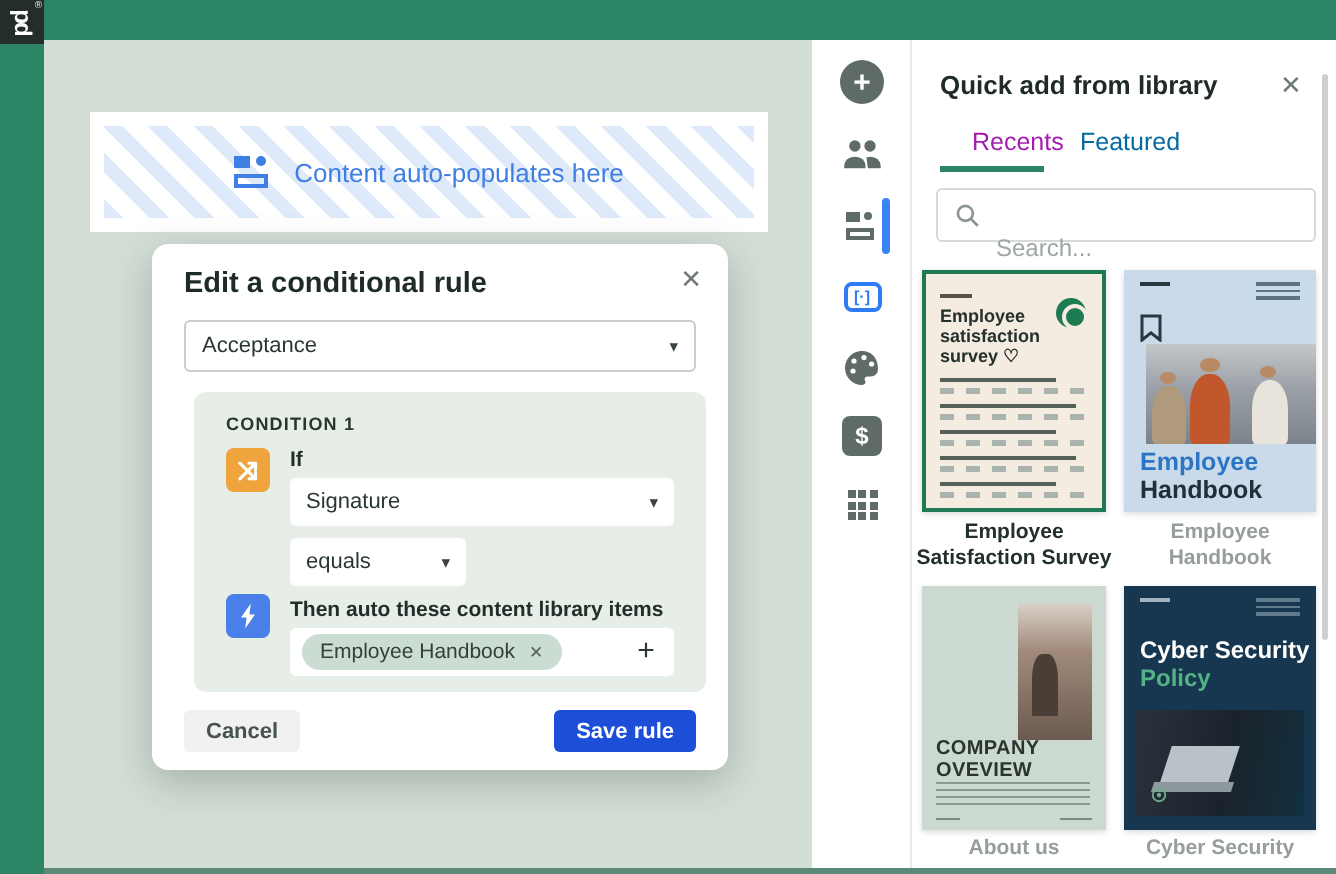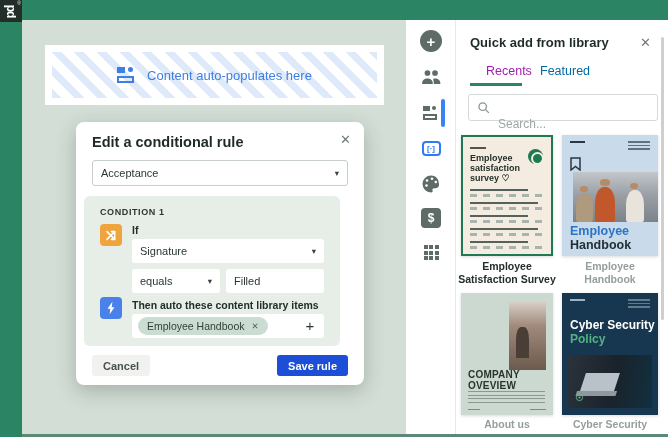--- a/index.html
+++ b/index.html
@@ -8,21 +8,21 @@
 
   
   .logo{position:absolute;left:0;top:0;width:22px;height:22px;background:#232D2A;z-index:6;
         display:flex;align-items:center;justify-content:center;}
   .logo-txt{display:inline-block;transform:rotate(90deg);font-weight:bold;font-size:12px;color:#fff;letter-spacing:-1px;}
   .logo .reg{position:absolute;right:1px;top:0;font-size:5px;color:#e8efe9;transform:none;}
   .bottombar{position:absolute;left:22px;right:0;bottom:0;height:3px;background:#5C8878;z-index:7;}
 
   
   .editor{position:absolute;left:22px;top:20px;width:384px;height:414px;background:#D3DED6;}
-  .banner{position:absolute;left:23px;top:25px;width:339px;height:60px;background:#fff;}
+  .banner{position:absolute;left:23px;top:36px;width:339px;height:60px;background:#fff;}
   .banner-stripes{position:absolute;inset:7px;
       background:repeating-linear-gradient(45deg,#DEE9F9 0 7px,#ffffff 7px 16px);
       display:flex;align-items:center;justify-content:center;gap:10px;}
   .banner-label{font-size:13px;color:#3F7EE2;}
 
   
   .cb{position:relative;display:inline-block;}
   .cb i{position:absolute;display:block;}
   .cb-blue{width:20px;height:16px;}
   .cb-blue .cb-sq{left:0;top:0;width:8px;height:6px;background:#3F7EE2;}
@@ -35,21 +35,21 @@
 
   
   .modal{position:absolute;left:76px;top:122px;width:288px;height:263px;background:#fff;border-radius:8px;
          box-shadow:0 6px 20px rgba(20,40,30,.25);z-index:5;}
   .modal-title{position:absolute;left:16px;top:12px;font-size:14.5px;font-weight:bold;color:#1E2B26;}
   .modal-close{position:absolute;right:13px;top:10px;font-size:13px;color:#6F7A75;cursor:pointer;}
   .sel,.inp{position:absolute;background:#fff;border-radius:3px;font-size:11px;color:#2A3734;
             display:flex;align-items:center;padding:0 8px;}
   .sel .caret{position:absolute;right:8px;font-size:8.5px;color:#39433E;}
   .rule-select{left:16px;top:38px;width:256px;height:26px;border:1px solid #C8CEC9;}
-  .cond{position:absolute;left:8px;top:74px;width:256px;height:150px;background:#E7EEE8;border-radius:6px;}
+  .cond{position:absolute;left:21px;top:74px;width:256px;height:150px;background:#E7EEE8;border-radius:6px;}
   .cond-head{position:absolute;left:16px;top:11px;font-size:9px;font-weight:bold;letter-spacing:.6px;color:#2A3631;}
   .icon-sq{position:absolute;width:22px;height:22px;border-radius:4px;display:flex;align-items:center;justify-content:center;}
   .icon-shuffle{left:16px;top:28px;background:#EFA43E;}
   .icon-bolt{left:16px;top:101px;background:#4A80E9;}
   .if-label{position:absolute;left:48px;top:28px;font-size:10.5px;font-weight:bold;color:#222E29;}
   .field-select{left:48px;top:43px;width:192px;height:24px;}
   .op-select{left:48px;top:73px;width:88px;height:24px;}
   .val-input{left:142px;top:73px;width:98px;height:24px;}
   .then-label{position:absolute;left:48px;top:103px;font-size:10.5px;font-weight:bold;color:#222E29;width:200px;}
   .chip-row{position:absolute;left:48px;top:118px;width:192px;height:24px;background:#fff;border-radius:3px;
@@ -194,23 +194,20 @@
       </div>
       <div class="if-label">If</div>
 
       <div class="sel field-select">
         <span>Signature</span>
         <span class="caret">▾</span>
       </div>
       <div class="sel op-select">
         <span>equals</span>
         <span class="caret">▾</span>
-      </div>
-      <div class="inp val-input">
-        <span>Filled</span>
       </div>
 
       <div class="icon-sq icon-bolt">
         <svg width="12" height="14" viewBox="0 0 16 20">
           <path d="M10 1 L3 11 h4 L6 19 L13 9 h-4 Z" fill="#fff"></path>
         </svg>
       </div>
       <div class="then-label">Then auto these content library items</div>
 
       <div class="chip-row">

